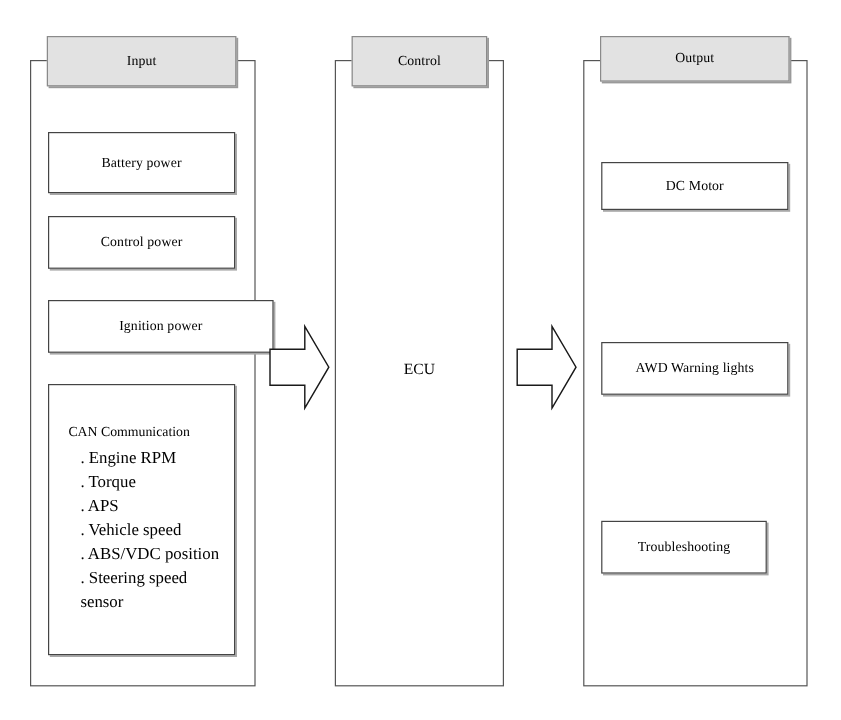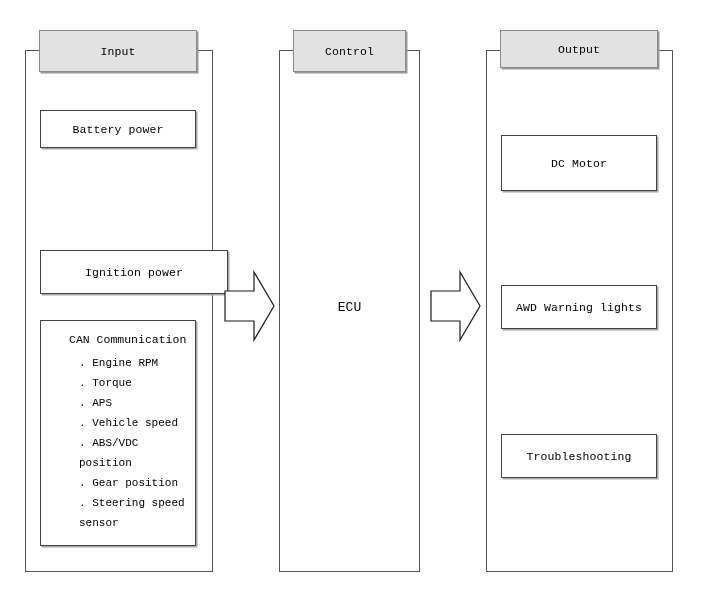--- a/index.html
+++ b/index.html
@@ -5,21 +5,21 @@
   html, body {
     margin: 0;
     padding: 0;
     background: #ffffff;
   }
   #canvas {
     position: relative;
     width: 701px;
     height: 600px;
     background: #ffffff;
-    font-family: Liberation Mono, monospace;
+    font-family: Liberation Serif, serif;
     overflow: hidden;
   }
 
   
   .column {
     position: absolute;
     box-sizing: border-box;
     border: 1px solid #555555;
     background: #ffffff;
   }
@@ -64,29 +64,29 @@
   .list-box {
     position: absolute;
     box-sizing: border-box;
     background: #ffffff;
     border: 1px solid #444444;
     box-shadow: 1.5px 1.5px 0 0 #a8a8a8;
     z-index: 3;
     display: flex;
     flex-direction: column;
     justify-content: center;
-    padding-left: 28px;
+    padding-left: 16px;
   }
   .list-title {
     font-size: 11.5px;
     color: #000000;
     margin-bottom: 7px;
   }
   .list-item {
-    font-size: 11px;
+    font-size: 14px;
     color: #000000;
     padding-left: 10px;
     line-height: 20px;
   }
 
   
   .ecu-label {
     position: absolute;
     font-size: 13px;
     color: #000000;
@@ -104,37 +104,39 @@
 <body>
 
 <div id="canvas">
 
   <div class="column" style="left:25px; top:50px; width:188px; height:522px;"></div>
 
   <div class="col-header" style="left:39px; top:30px; width:158px; height:42px;">
     <span>Input</span>
   </div>
 
-  <div class="item-box" style="left:40px; top:110px; width:156px; height:38px;">
+  <div class="item-box" style="left:40px; top:110px; width:156px; height:51px;">
     <span>Battery power</span>
   </div>
 
+  <div class="item-box" style="left:40px; top:180px; width:156px; height:44px;">
+    <span>Control power</span>
+  </div>
 
   <div class="item-box" style="left:40px; top:250px; width:188px; height:44px;">
     <span>Ignition power</span>
   </div>
 
   <div class="list-box" style="left:40px; top:320px; width:156px; height:226px;">
     <div class="list-title">CAN Communication</div>
     <div class="list-item">. Engine RPM</div>
     <div class="list-item">. Torque</div>
     <div class="list-item">. APS</div>
     <div class="list-item">. Vehicle speed</div>
     <div class="list-item">. ABS/VDC position</div>
-    <div class="list-item">. Gear position</div>
     <div class="list-item">. Steering speed sensor</div>
   </div>
 
   <div class="block-arrow" style="left:224px; top:270px; width:52px; height:72px;">
     <svg width="52" height="72" viewBox="0 0 52 72">
       <polygon points="1,21 30,21 30,2 50,36 30,70 30,51 1,51" fill="#ffffff" stroke="#1a1a1a" stroke-width="1.2" stroke-linejoin="miter"></polygon>
     </svg>
   </div>
 
   <div class="column" style="left:279px; top:50px; width:141px; height:522px;"></div>
@@ -152,25 +154,25 @@
       <polygon points="1,21 30,21 30,2 50,36 30,70 30,51 1,51" fill="#ffffff" stroke="#1a1a1a" stroke-width="1.2" stroke-linejoin="miter"></polygon>
     </svg>
   </div>
 
   <div class="column" style="left:486px; top:50px; width:187px; height:522px;"></div>
 
   <div class="col-header" style="left:500px; top:30px; width:158px; height:38px;">
     <span>Output</span>
   </div>
 
-  <div class="item-box" style="left:501px; top:135px; width:156px; height:56px;">
+  <div class="item-box" style="left:501px; top:135px; width:156px; height:40px;">
     <span>DC Motor</span>
   </div>
 
   <div class="item-box" style="left:501px; top:285px; width:156px; height:44px;">
     <span>AWD Warning lights</span>
   </div>
 
-  <div class="item-box" style="left:501px; top:434px; width:156px; height:44px;">
+  <div class="item-box" style="left:501px; top:434px; width:138px; height:44px;">
     <span>Troubleshooting</span>
   </div>
 
 </div>
 
 </body></html>

